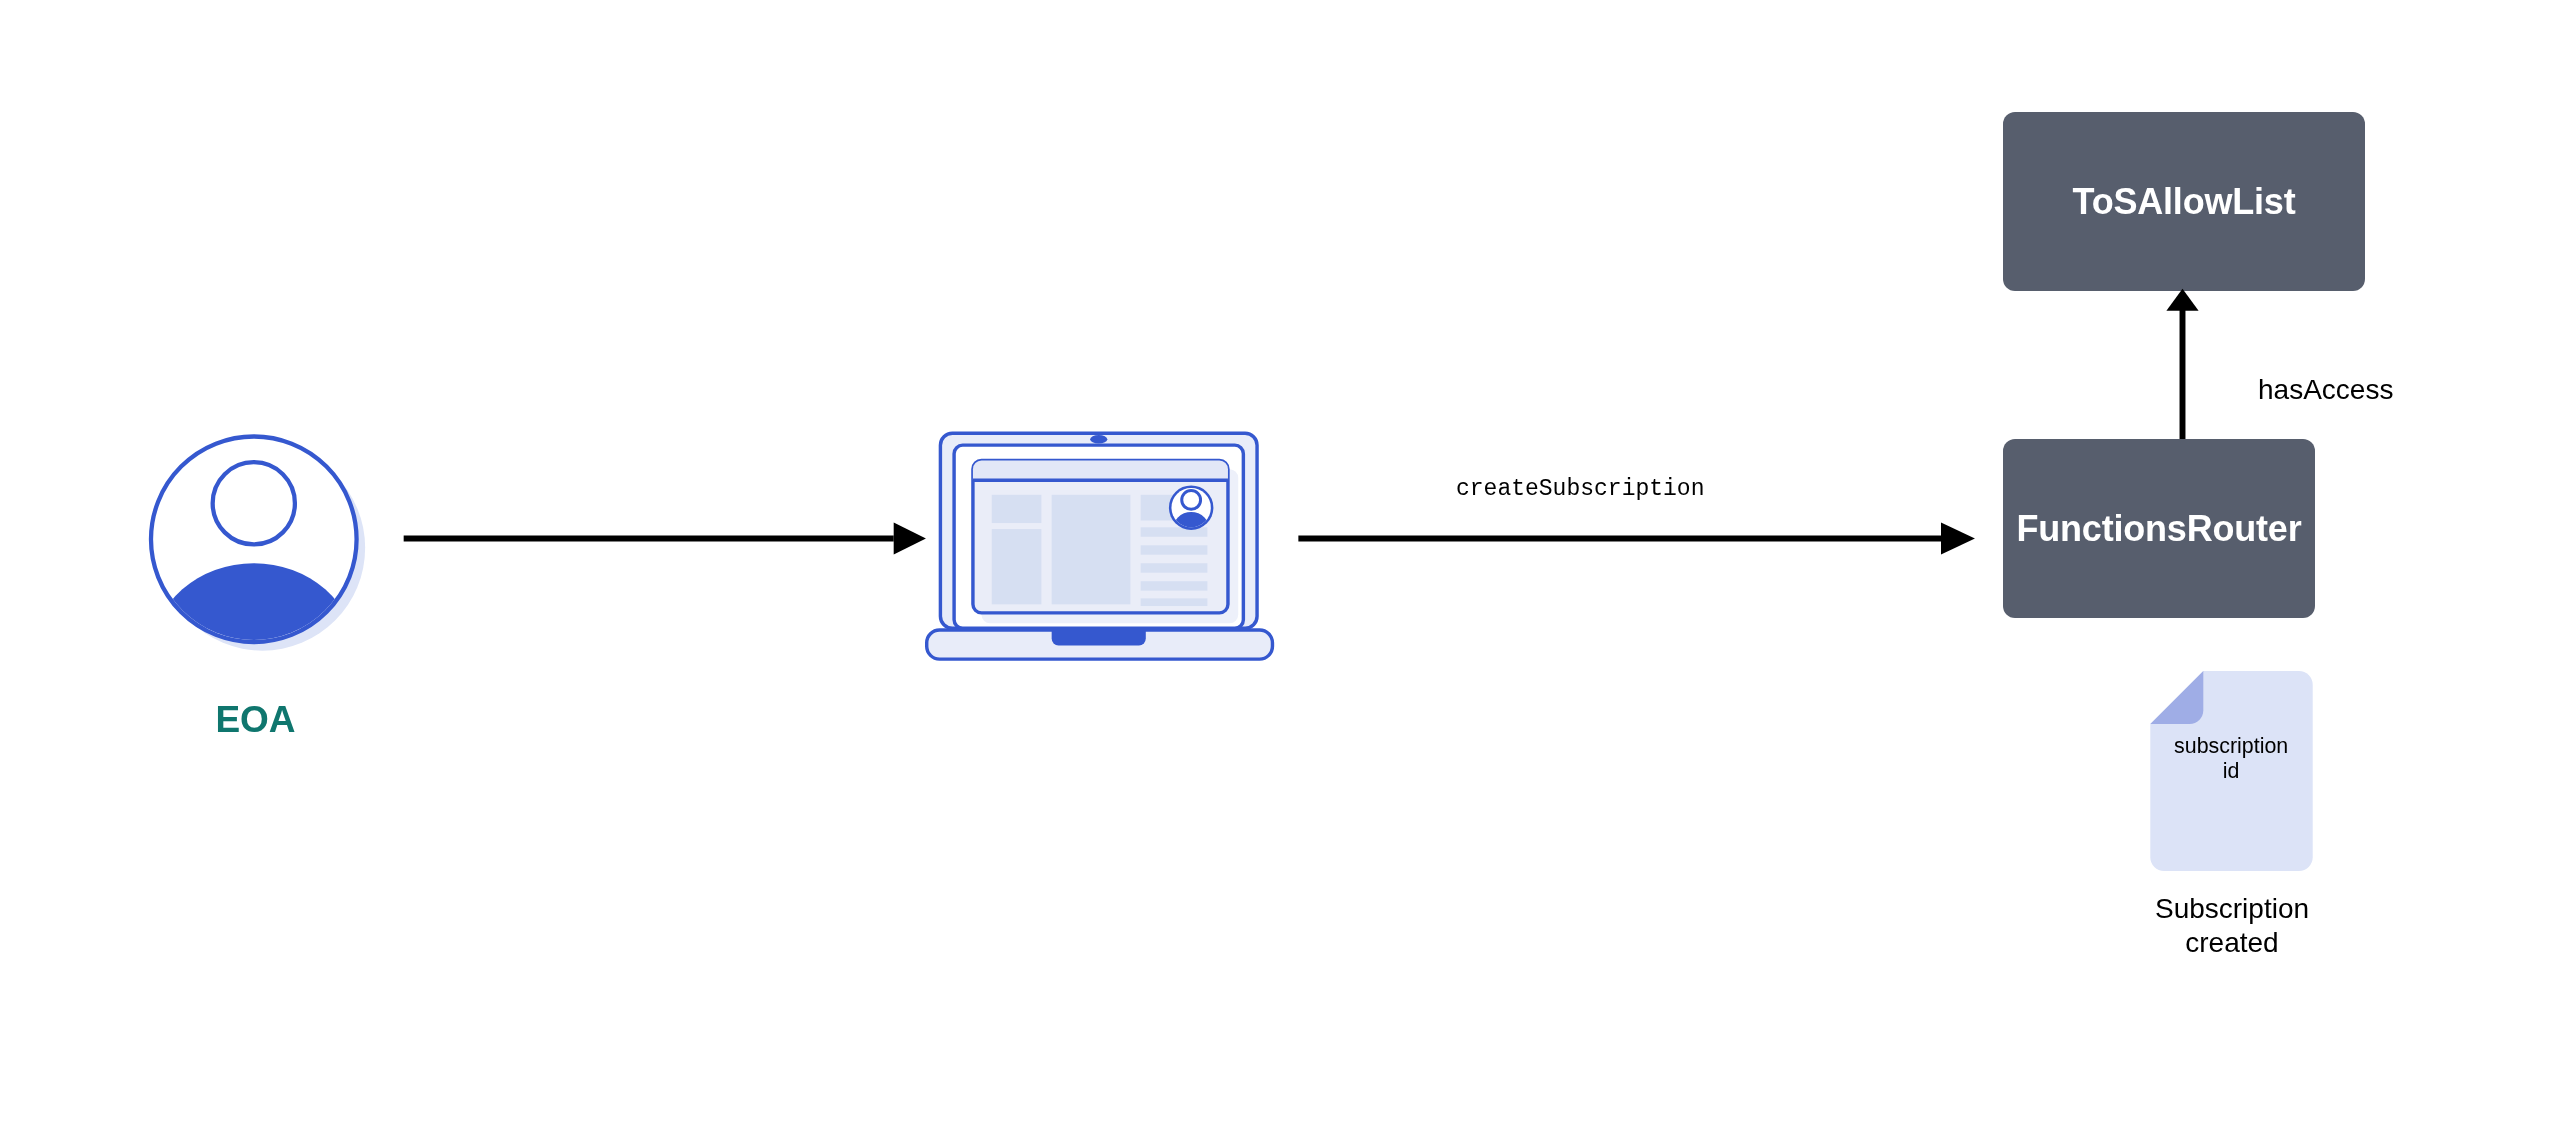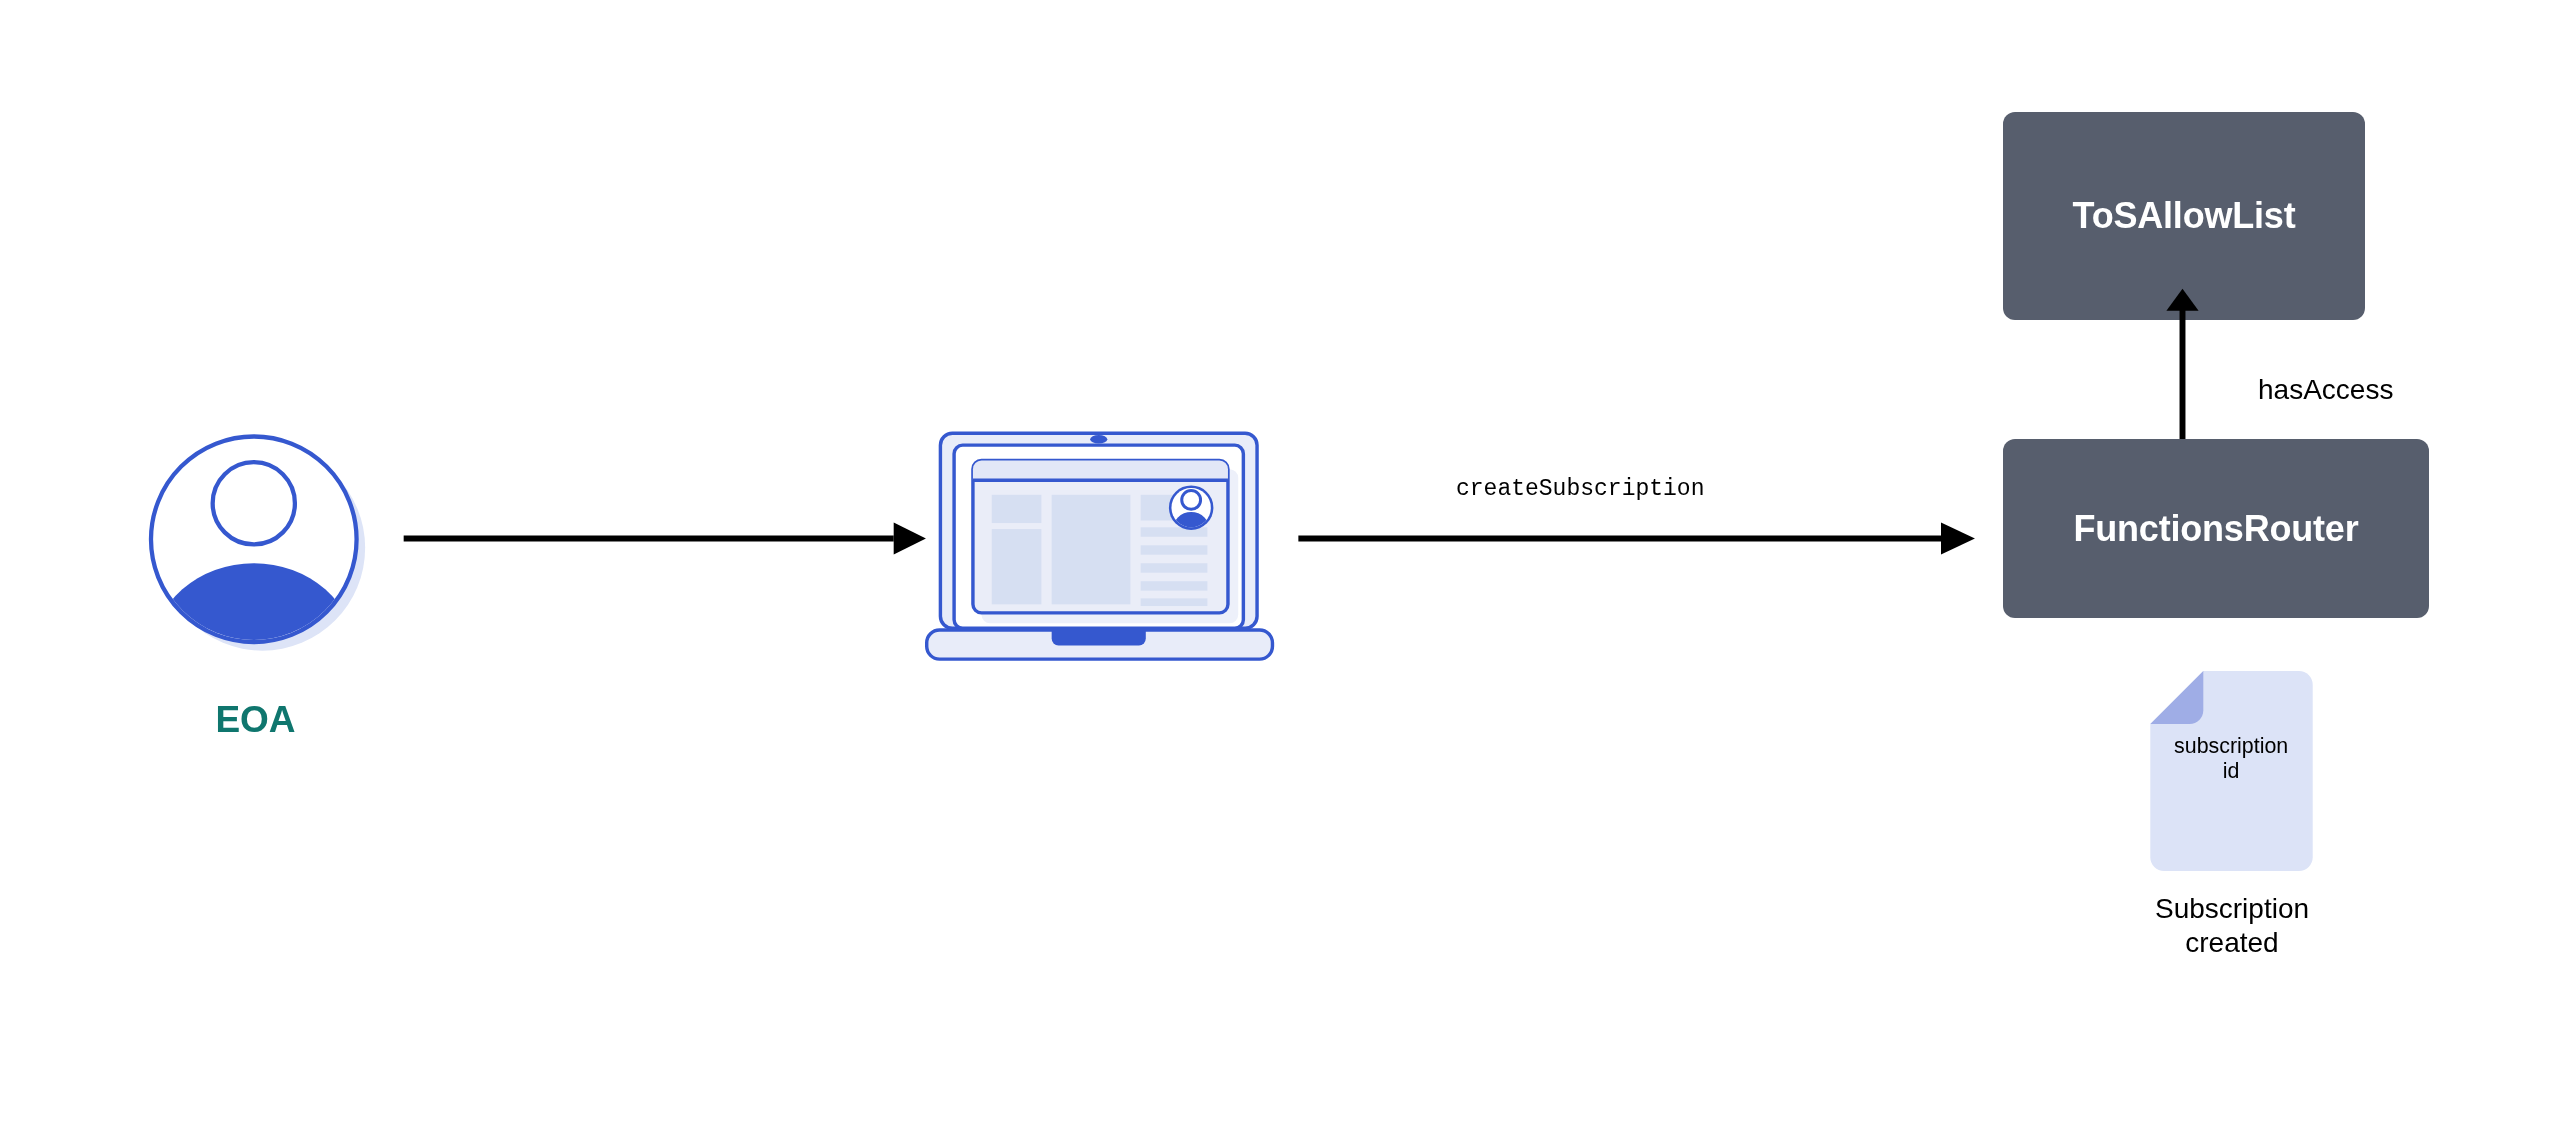--- a/index.html
+++ b/index.html
@@ -165,33 +165,33 @@
   </div>
 
   <div class="abs" style="left:1295px; top:519px; width:685px; height:39px;">
     <svg width="685" height="39" viewBox="0 0 800 46">
       <line x1="0" y1="23" x2="758" y2="23" stroke="#000000" stroke-width="7"></line>
       <polygon points="758,4 798,23 758,42" fill="#000000"></polygon>
     </svg>
   </div>
   <div class="edge-label-mono" style="left:1456px; top:476px;">createSubscription</div>
 
-  <div class="node-box" style="left:2003px; top:112px; width:362px; height:208px;">
+  <div class="node-box" style="left:2003px; top:112px; width:362px; height:179px;">
     <span class="node-label">ToSAllowList</span>
   </div>
 
   <div class="abs" style="left:2163px; top:288px; width:39px; height:154px;">
     <svg width="39" height="154" viewBox="0 0 46 180">
       <line x1="23" y1="180" x2="23" y2="24" stroke="#000000" stroke-width="7"></line>
       <polygon points="4,26 23,0 42,26" fill="#000000"></polygon>
     </svg>
   </div>
   <div class="edge-label-sans" style="left:2258px; top:374px;">hasAccess</div>
 
-  <div class="node-box" style="left:2003px; top:439px; width:426px; height:179px;">
+  <div class="node-box" style="left:2003px; top:439px; width:312px; height:179px;">
     <span class="node-label">FunctionsRouter</span>
   </div>
 
   <div class="abs" style="left:2150px; top:671px; width:163px; height:200px;">
     <svg width="163" height="200" viewBox="0 0 190 234">
 
       <path d="M 62 0
                H 174 a 16 16 0 0 1 16 16
                V 218 a 16 16 0 0 1 -16 16
                H 16 a 16 16 0 0 1 -16 -16

